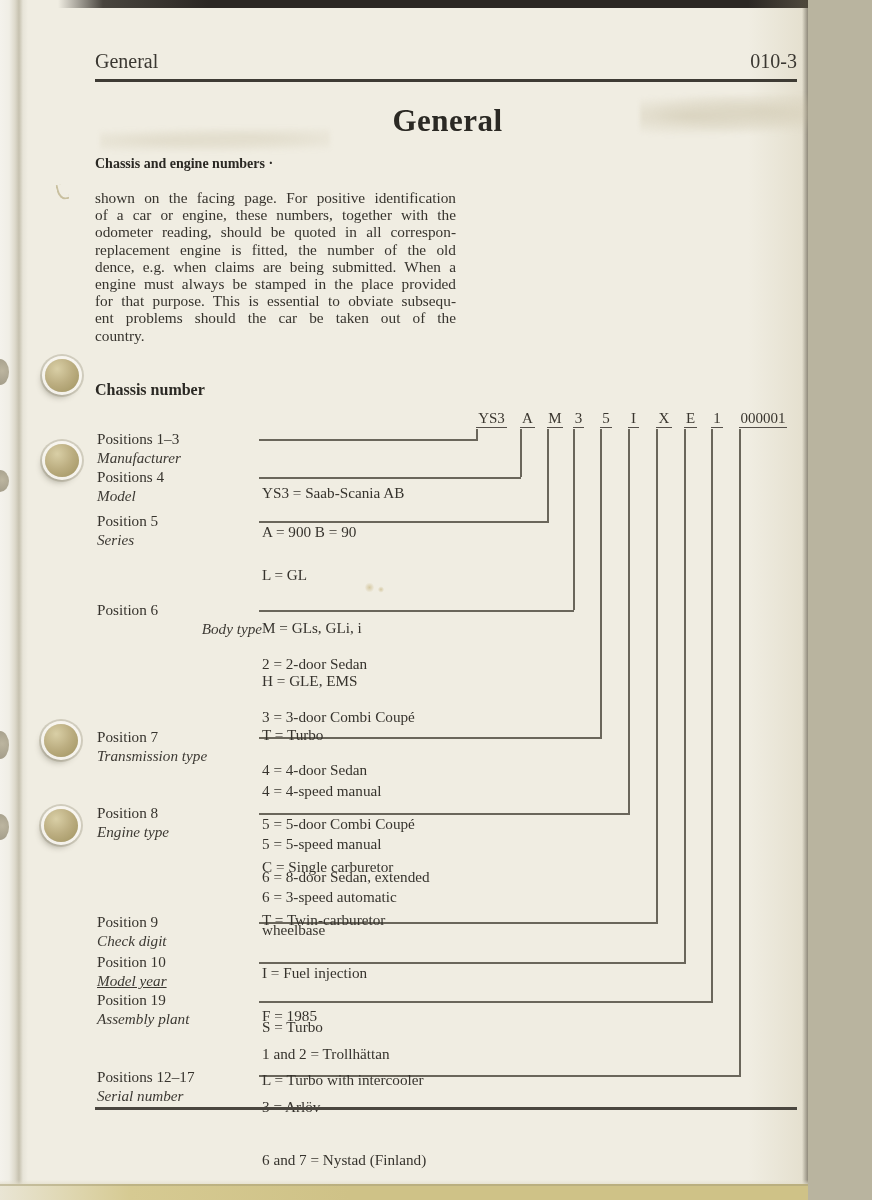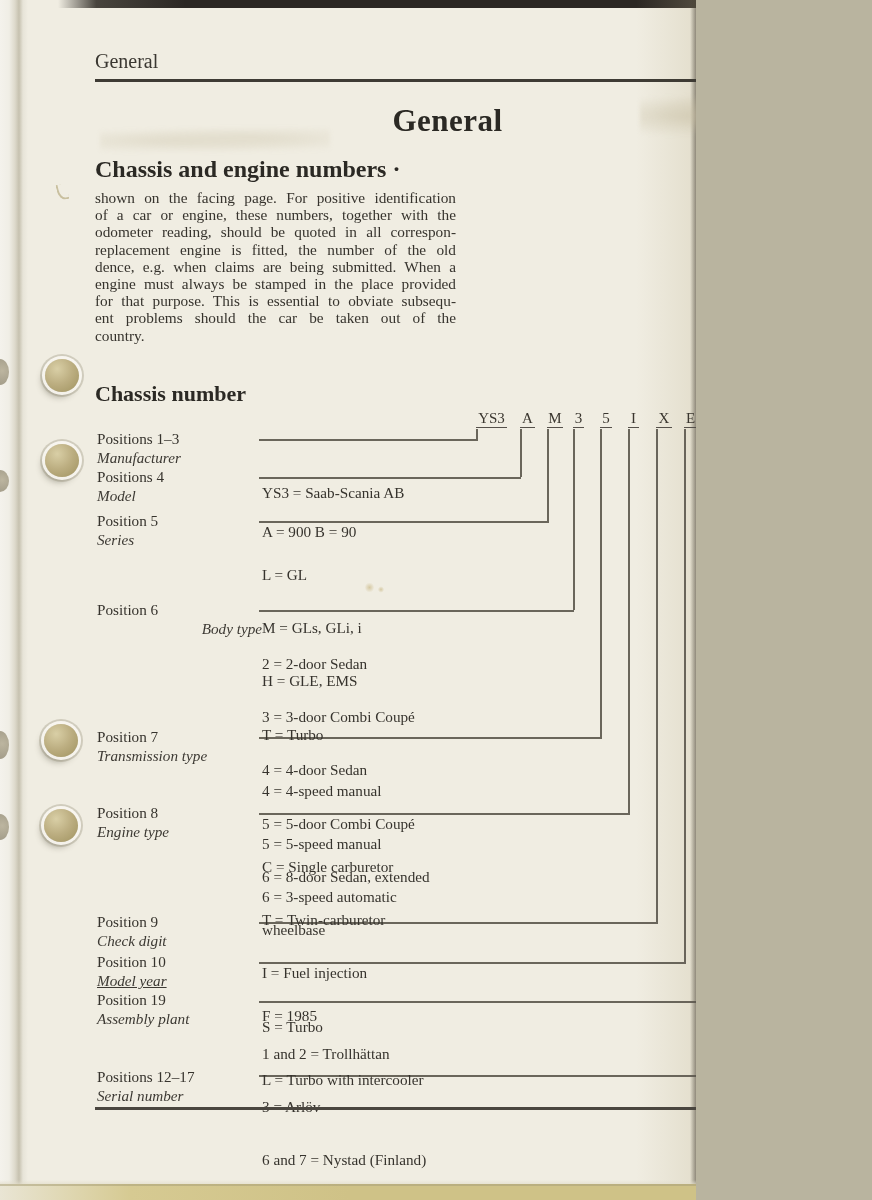--- a/index.html
+++ b/index.html
@@ -1,18 +1,18 @@
 <!DOCTYPE html>
 <html><head>
 <meta charset="utf-8">
 <style>
   html,body{margin:0;padding:0;}
   body{width:872px;height:1200px;overflow:hidden;background:#b9b49f;
        font-family:"Liberation Serif","DejaVu Serif",serif;}
-  .scan{position:relative;width:696px;height:1200px;background:#f0ede2;overflow:hidden;}
+  .scan{position:relative;width:808px;height:1200px;background:#f0ede2;overflow:hidden;}
   
   .edge-left{position:absolute;left:0;top:0;width:28px;height:1200px;
     background:linear-gradient(to right,#f4f2ec 0,#f0eee6 9px,#ddd9cb 15px,#c6c1af 19px,#e7e4d8 23px,#f0ede2 28px);}
   .edge-top{position:absolute;left:58px;top:0;right:0;height:8px;
     background:linear-gradient(to right,rgba(43,39,33,0) 0,rgba(43,39,33,.85) 6%,#2b2723 20%,#2b2723 100%);}
   .edge-right{position:absolute;right:0;top:0;width:6px;height:1200px;
     background:linear-gradient(to left,rgba(74,68,54,.55),rgba(74,68,54,0));}
   .shade-right{position:absolute;right:0;top:0;width:60px;height:1200px;
     background:linear-gradient(to left,rgba(190,178,142,.25),rgba(190,178,142,0));}
   .edge-bottom{position:absolute;left:0;bottom:0;width:872px;height:14px;
@@ -34,25 +34,25 @@
     border-left:2px solid #a3945e;border-bottom:2px solid #a3945e;border-radius:0 0 0 70%;
     transform:rotate(-12deg);}
   .stain{position:absolute;border-radius:50%;opacity:.55;
     background:radial-gradient(circle,#c0ab6e,rgba(192,171,110,0) 70%);}
   
   .running-header{position:absolute;left:95px;top:50px;width:702px;display:flex;
     justify-content:space-between;font-size:20px;color:#3a3731;}
   .header-rule{position:absolute;left:95px;top:79px;width:702px;height:3px;background:#3e3b34;}
   .page-title{position:absolute;left:95px;top:103px;width:705px;text-align:center;
     font-size:31px;font-weight:bold;color:#2b2924;letter-spacing:.5px;}
-  .h2{position:absolute;left:95px;top:156px;font-size:24px;font-weight:bold;color:#2b2924;}
+  .h2{position:absolute;left:95px;top:156px;font-size:14px;font-weight:bold;color:#2b2924;}
   .para{position:absolute;left:95px;top:189px;width:361px;font-size:15.3px;color:#36332d;}
   .pline{line-height:17.2px;text-align:justify;text-align-last:justify;}
   .pline.last{text-align-last:left;}
-  .h3{position:absolute;left:95px;top:381px;font-size:22px;font-weight:bold;color:#2b2924;}
+  .h3{position:absolute;left:95px;top:381px;font-size:16px;font-weight:bold;color:#2b2924;}
   
   .code{position:absolute;top:410px;height:16px;line-height:16px;font-size:15px;color:#3a362f;
     text-align:center;border-bottom:1.6px solid #55504a;padding-bottom:1px;}
   .hline{position:absolute;height:1.6px;background:#5b564d;opacity:.9;}
   .vline{position:absolute;width:1.6px;background:#5b564d;opacity:.9;}
   .rowlabel{position:absolute;left:97px;width:165px;font-size:15.2px;color:#36332d;line-height:16px;}
   .rowsub{position:absolute;left:97px;width:165px;font-size:15.2px;font-style:italic;color:#3c3933;line-height:16px;}
   .vals{position:absolute;left:262px;width:250px;font-size:15.2px;color:#36332d;white-space:pre-wrap;}
   .vals div{line-height:17.2px;}
   .bottom-rule{position:absolute;left:95px;top:1107px;width:702px;height:3px;background:#4a463f;}

